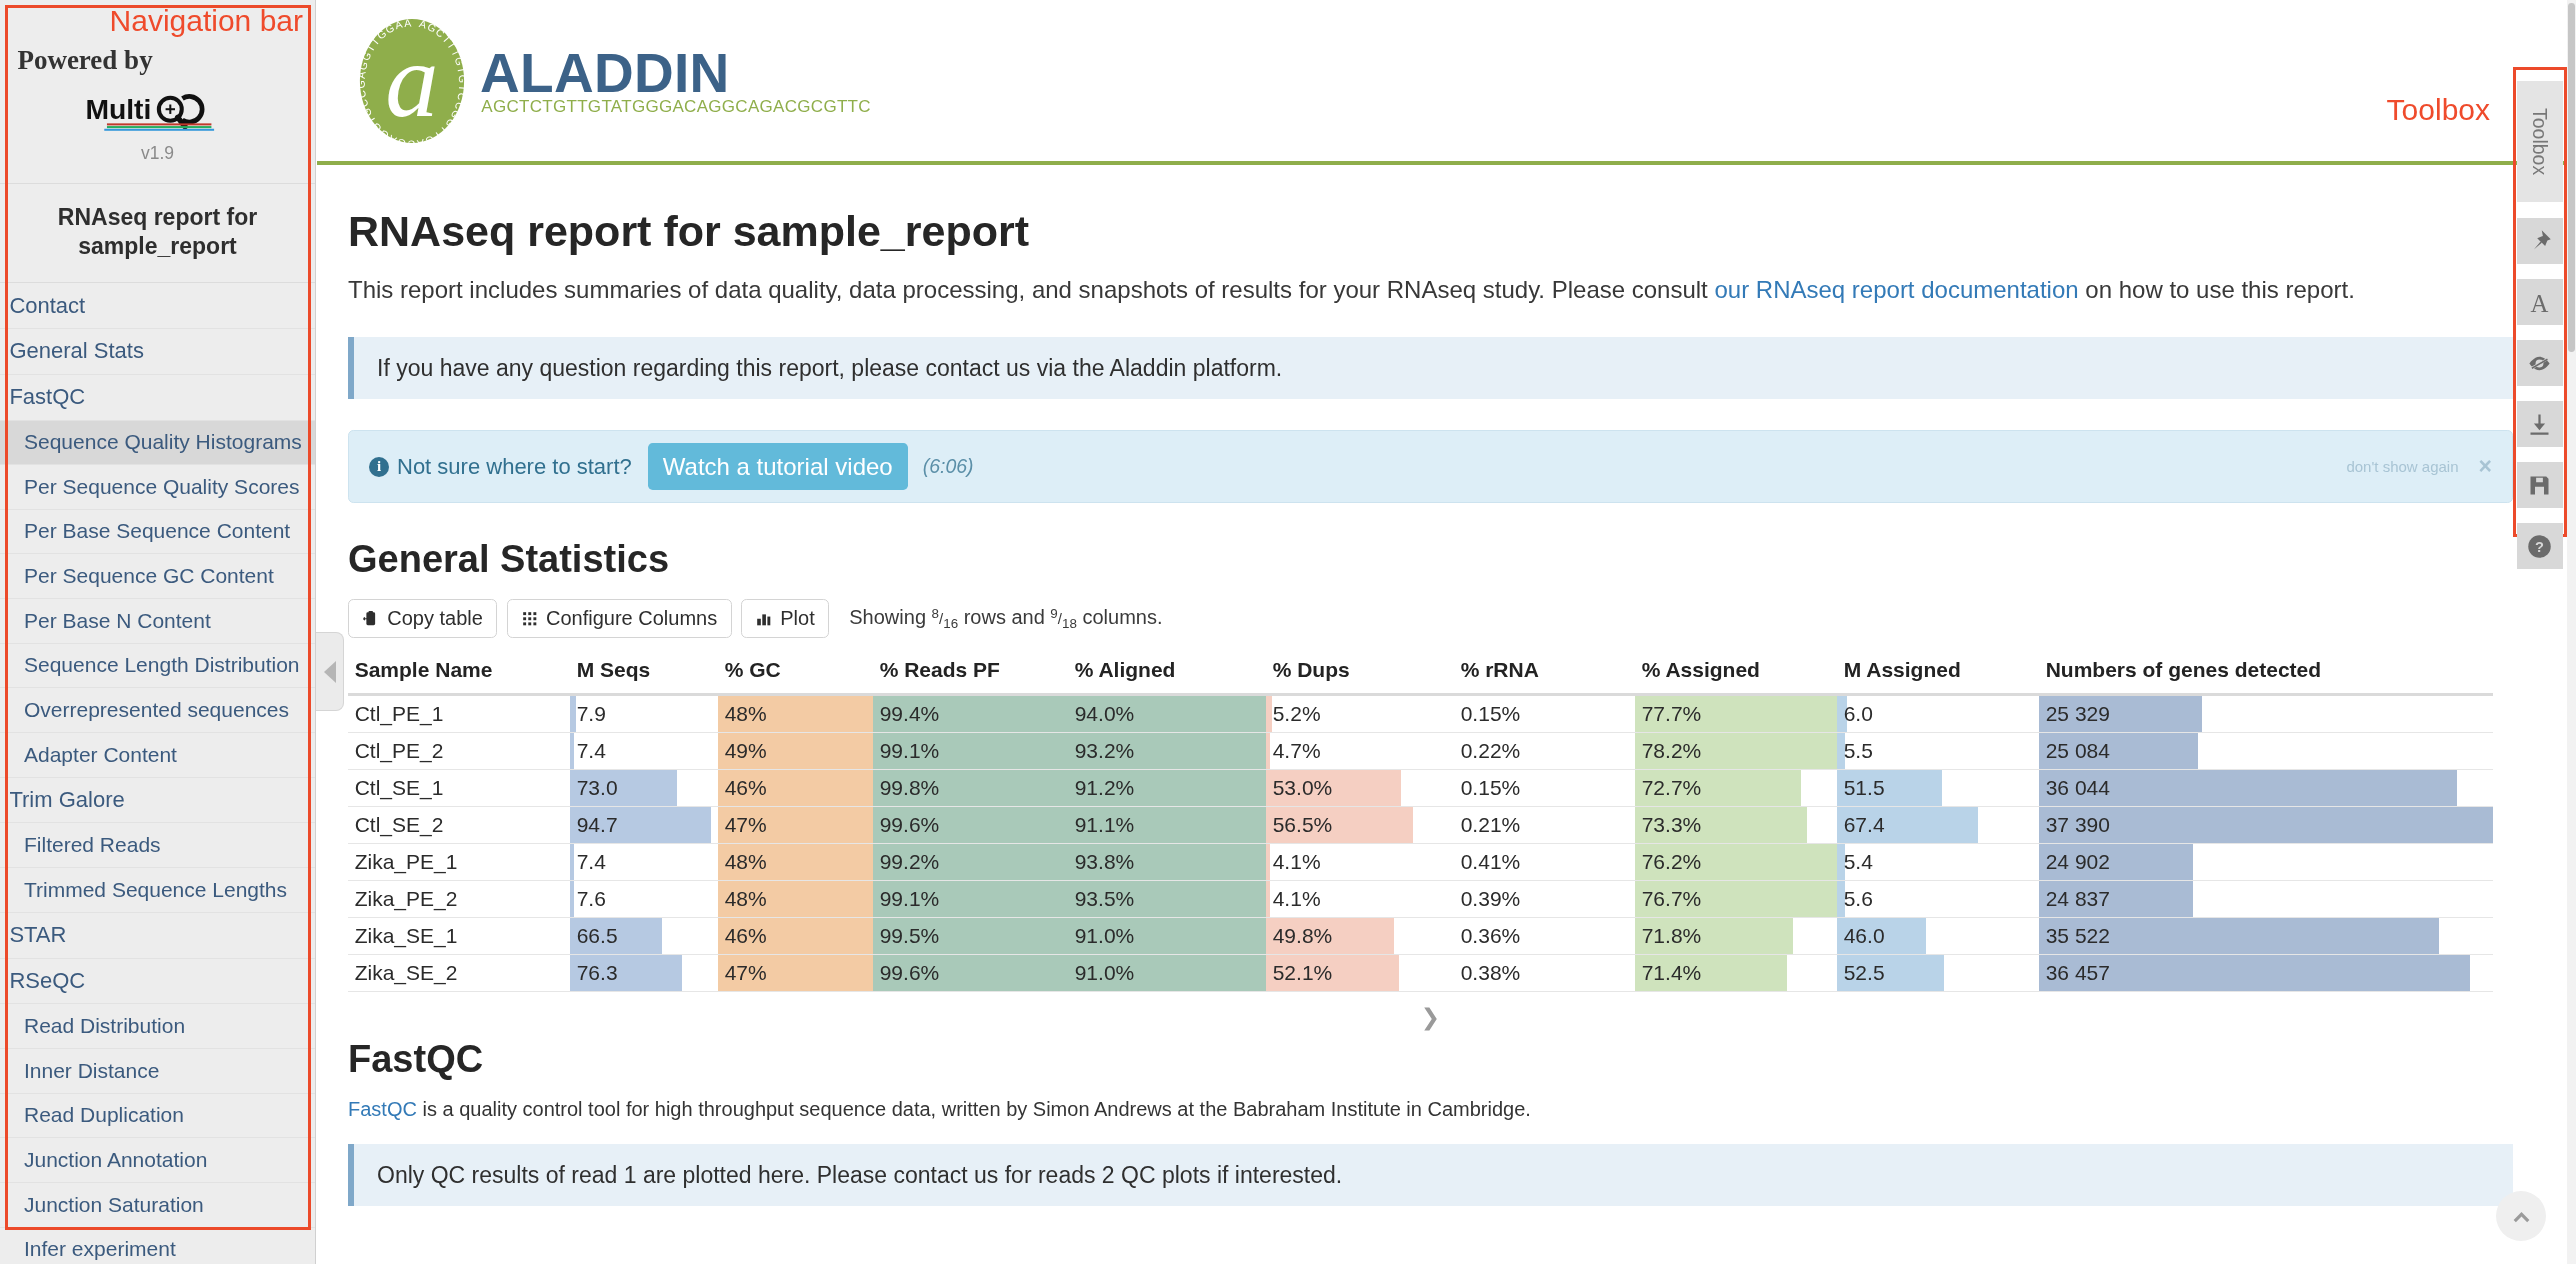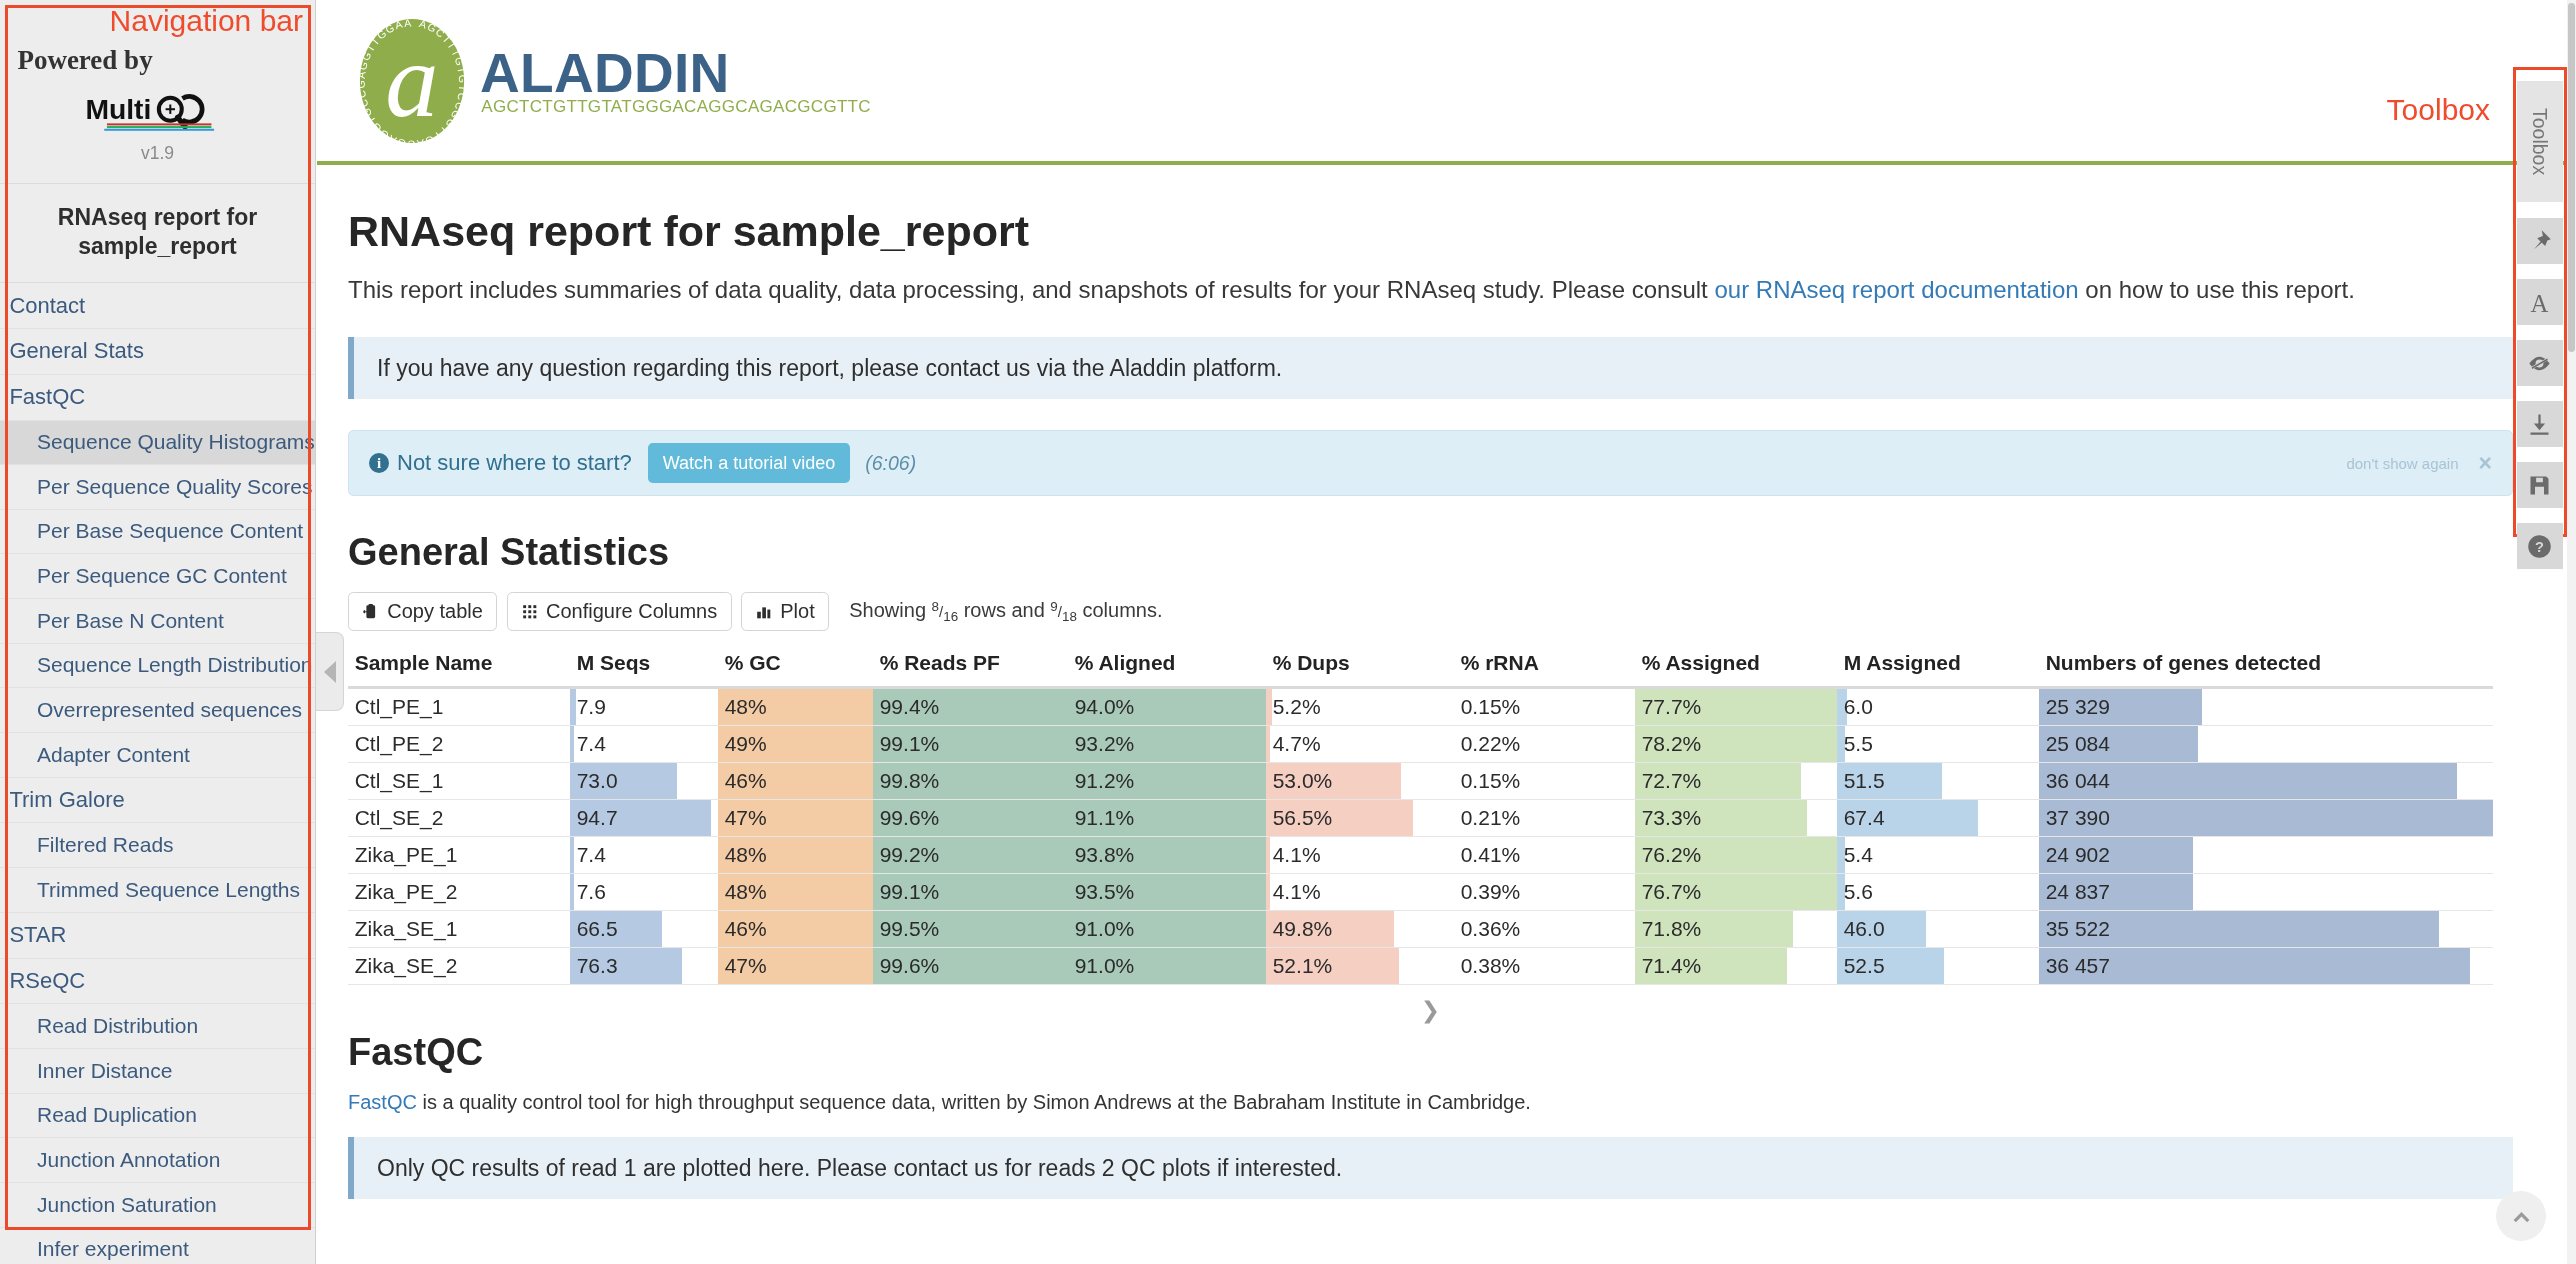--- a/index.html
+++ b/index.html
@@ -54,21 +54,21 @@
     padding:8.7px 0 8.7px 12px;
     font-size:21.5px;
     color:#3b5a7e;
     border-bottom:1.3px solid #e2e2e2;
     background:#ededed;
     cursor:pointer;
     white-space:nowrap;
     line-height:1.25;
   }
   .nav-item.module { font-size:22px; padding-left:9.4px; }
-  .nav-item.sub { padding-left:37px; font-size:21px; }
+  .nav-item.sub { padding-left:24px; font-size:21px; }
   .nav-item.sub.active { background:#d8d8d8; }
 
   #sidebar-handle {
     position:absolute; left:316px; top:632px;
     width:28px; height:79px;
     background:#ebebeb; border:1.3px solid #d5d5d5; border-left:none;
     border-radius:0 8px 8px 0;
     display:flex; align-items:center; justify-content:center;
     cursor:pointer; z-index:30;
   }
@@ -126,21 +126,21 @@
     padding:12px 20px; display:flex; align-items:center; margin-bottom:35px;
   }
   .alert-tutorial .info-icon {
     display:inline-flex;align-items:center;justify-content:center;
     width:20px;height:20px;border-radius:50%;background:#31708f;color:#fff;
     font-size:15px;font-weight:bold;font-family:"Liberation Serif", serif;margin-right:8px;
   }
   .alert-tutorial .lead { font-size:22px; color:#31708f; margin-right:16px; }
   .btn-video {
     background:#62bada; color:#fff; border:none; border-radius:4.7px;
-    padding:9.4px 15px; font-size:18px; cursor:pointer;
+    padding:9.4px 15px; font-size:24px; cursor:pointer;
     font-family:"Liberation Sans", sans-serif;
   }
   .alert-tutorial .dur { font-size:19.5px; color:#5b8fa8; font-style:italic; margin-left:15px; }
   .alert-tutorial .spacer { flex:1; }
   .dont-show { font-size:15px; color:#a8c4d4; cursor:pointer; }
   .dismiss-x { font-size:23px; color:#a8c4d4; margin-left:20px; cursor:pointer; font-weight:bold; }
 
   h2.section-title {
     font-size:38px; font-weight:bold; color:#262626; margin:6.7px 0 17.5px 0;
   }

